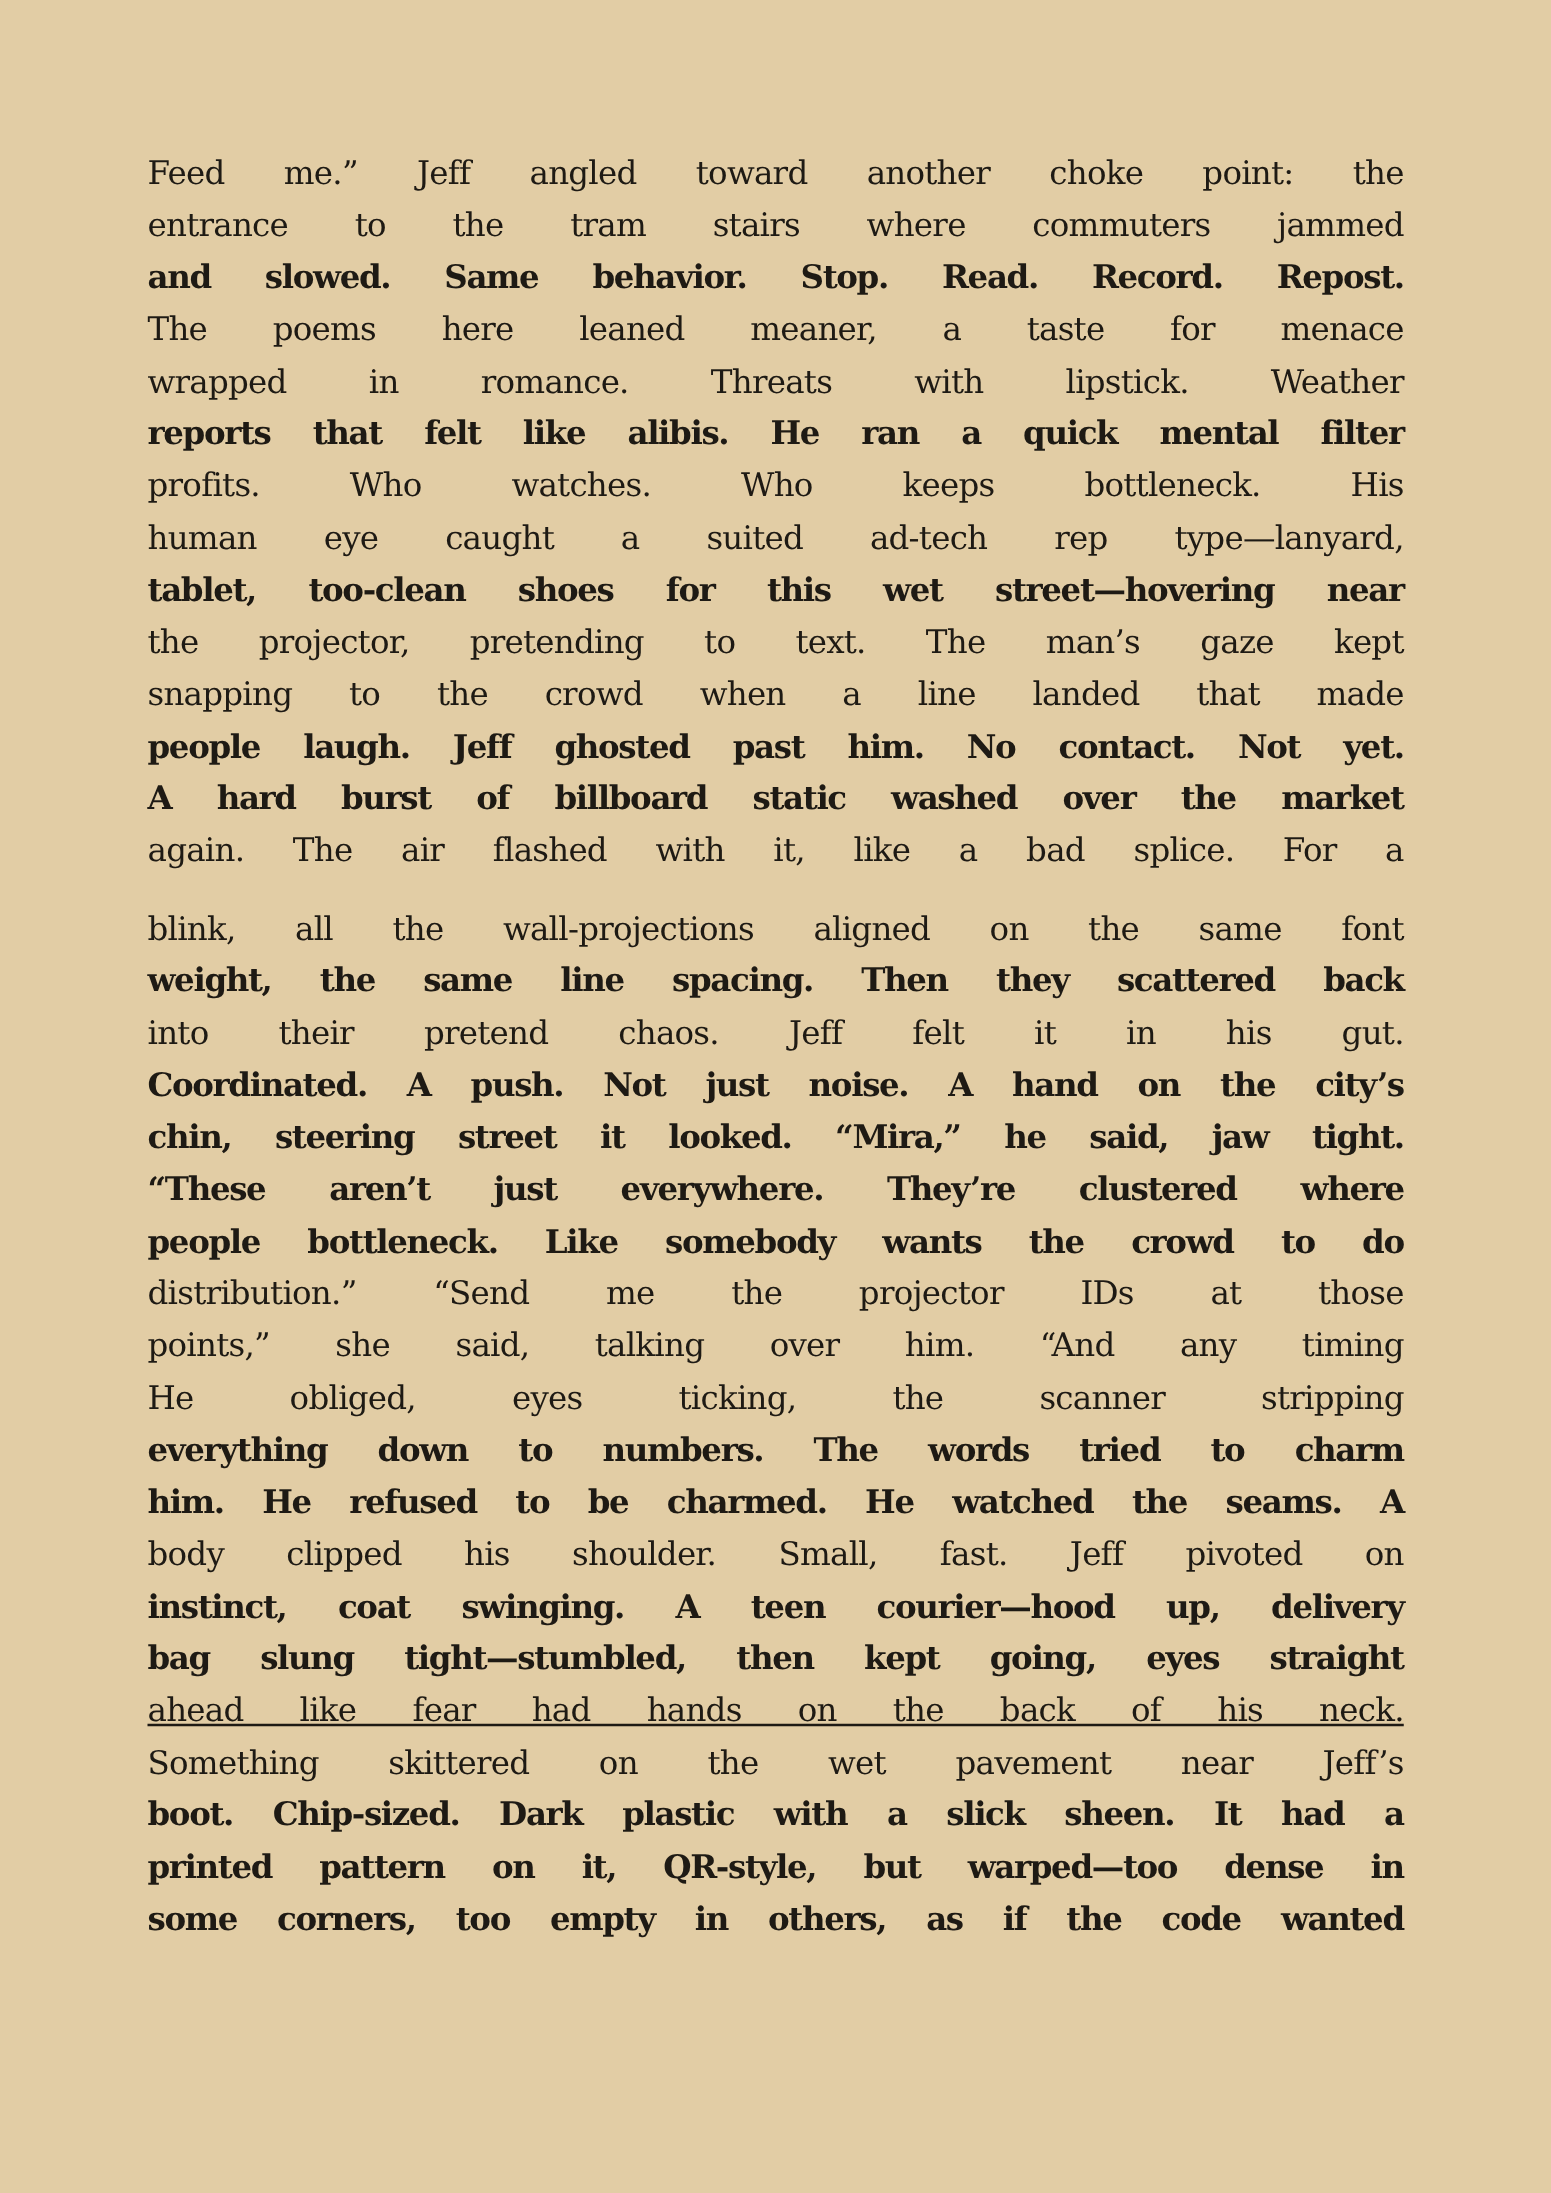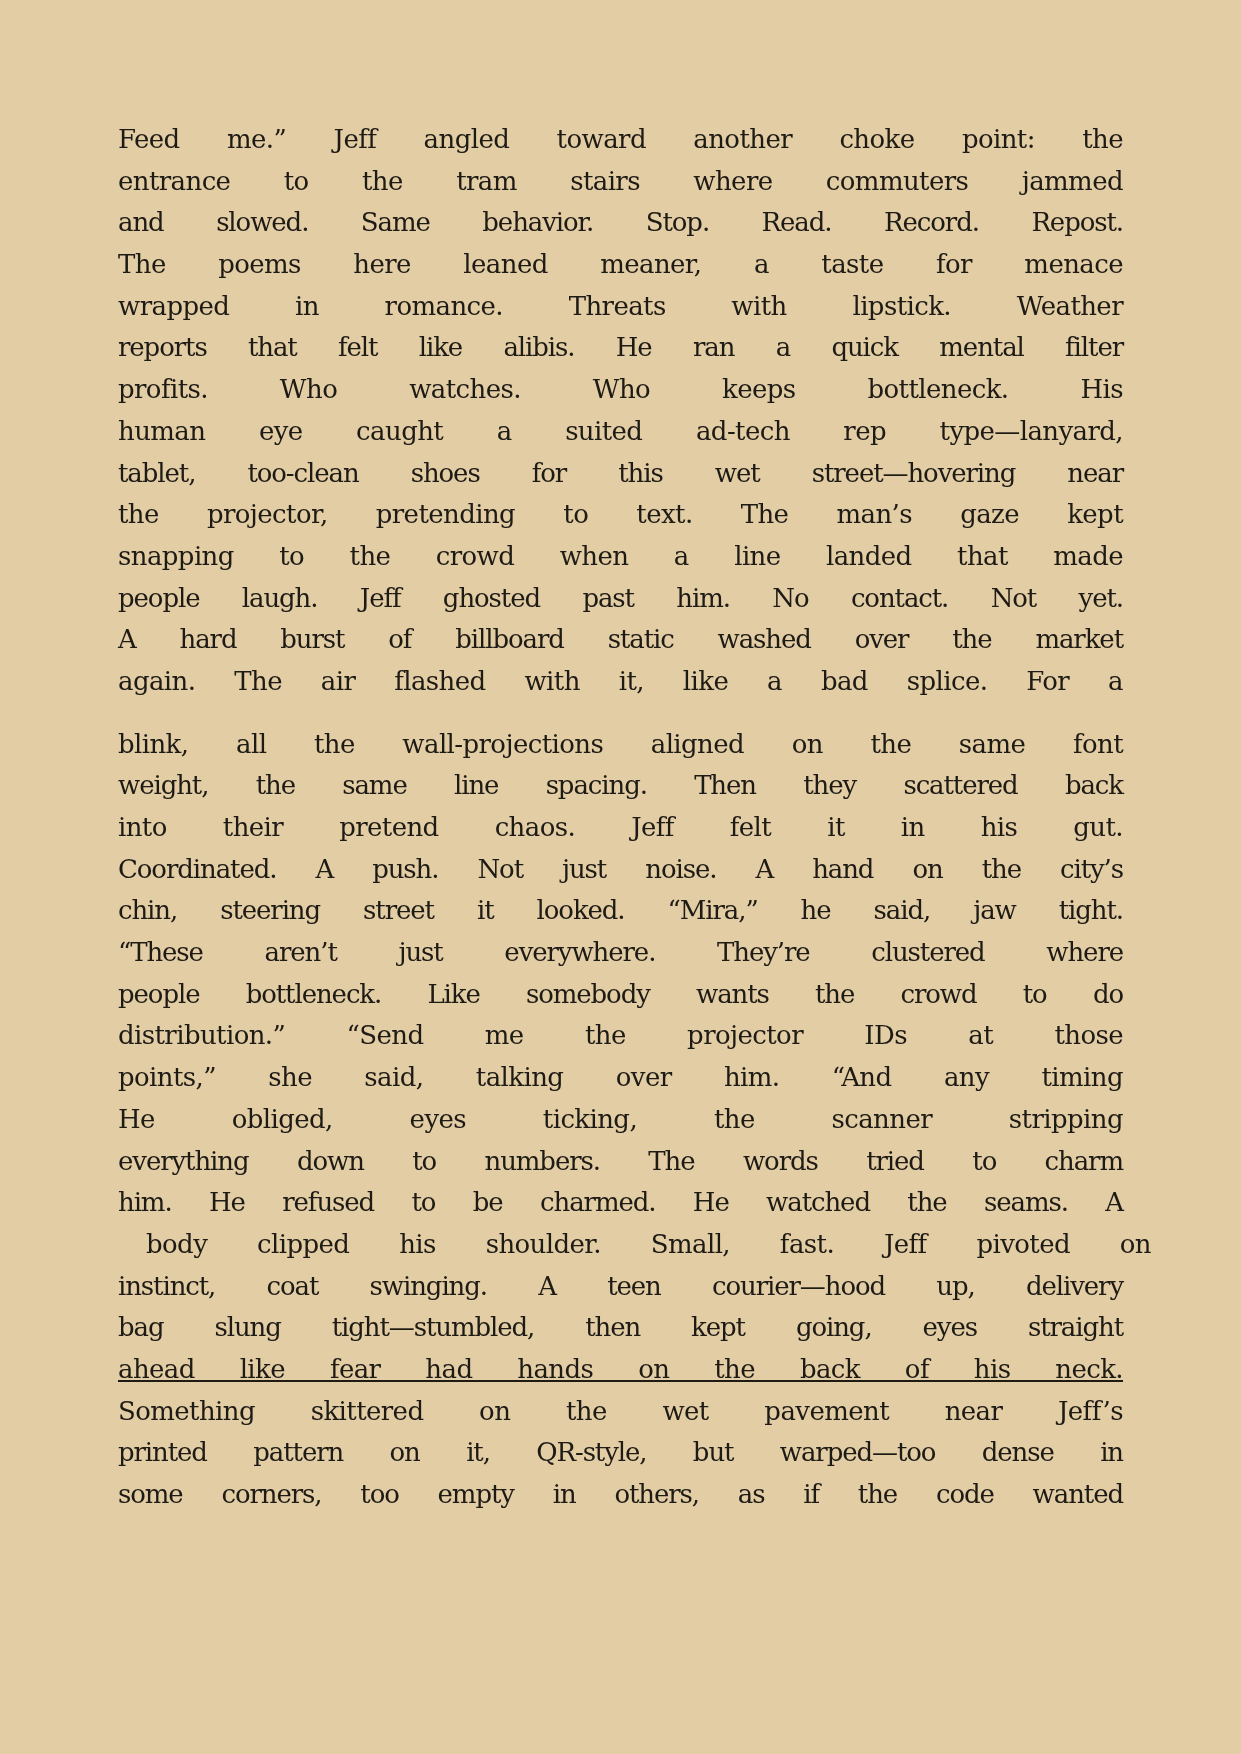--- a/index.html
+++ b/index.html
@@ -27,20 +27,21 @@
       font-size: 26px;
       color: #1e1a14;
       text-align: justify;
       text-align-last: justify;
       white-space: nowrap;
       overflow: visible;
       letter-spacing: -0.6px;
     }
     .line.tight {
       letter-spacing: -1.1px;
+      font-weight: bold;
     }
   </style>
 </head>
 <body>
 
 <div class="page">
   <div class="line" style="white-space: nowrap; display: block; width: 1005px;">Feed me.” Jeff angled toward another choke point: the</div>
   <div class="line" style="white-space: nowrap; display: block; width: 1005px;">entrance to the tram stairs where commuters jammed</div>
   <div class="line tight" style="white-space: nowrap; display: block; width: 1005px;">and slowed. Same behavior. Stop. Read. Record. Repost.</div>
   <div class="line" style="white-space: nowrap; display: block; width: 1005px;">The poems here leaned meaner, a taste for menace</div>
@@ -59,20 +60,21 @@
   <div class="line" style="white-space: nowrap; display: block; width: 1005px;">into their pretend chaos. Jeff felt it in his gut.</div>
   <div class="line tight" style="white-space: nowrap; display: block; width: 1005px;">Coordinated. A push. Not just noise. A hand on the city’s</div>
   <div class="line tight" style="white-space: nowrap; display: block; width: 1005px;">chin, steering street it looked. “Mira,” he said, jaw tight.</div>
   <div class="line tight" style="white-space: nowrap; display: block; width: 1005px;">“These aren’t just everywhere. They’re clustered where</div>
   <div class="line tight" style="white-space: nowrap; display: block; width: 1005px;">people bottleneck. Like somebody wants the crowd to do</div>
   <div class="line" style="white-space: nowrap; display: block; width: 1005px;">distribution.” “Send me the projector IDs at those</div>
   <div class="line" style="white-space: nowrap; display: block; width: 1005px;">points,” she said, talking over him. “And any timing</div>
   <div class="line" style="white-space: nowrap; display: block; width: 1005px;">He obliged, eyes ticking, the scanner stripping</div>
   <div class="line tight" style="white-space: nowrap; display: block; width: 1005px;">everything down to numbers. The words tried to charm</div>
   <div class="line tight" style="white-space: nowrap; display: block; width: 1005px;">him. He refused to be charmed. He watched the seams. A</div>
-  <div class="line" style="white-space: nowrap; display: block; width: 1005px; margin-left: 28px;">body clipped his shoulder. Small, fast. Jeff pivoted on</div>
+  <div class="line" style="white-space: nowrap; display: block; width: 1005px;">body clipped his shoulder. Small, fast. Jeff pivoted on</div>
   <div class="line tight" style="white-space: nowrap; display: block; width: 1005px;">instinct, coat swinging. A teen courier—hood up, delivery</div>
   <div class="line tight" style="white-space: nowrap; display: block; width: 1005px;">bag slung tight—stumbled, then kept going, eyes straight</div>
   <div class="line" style="white-space: nowrap; display: block; width: 1005px; text-decoration: underline;">ahead like fear had hands on the back of his neck.</div>
   <div class="line" style="white-space: nowrap; display: block; width: 1005px;">Something skittered on the wet pavement near Jeff’s</div>
+  <div class="line tight" style="white-space: nowrap; display: block; width: 1005px;">boot. Chip-sized. Dark plastic with a slick sheen. It had a</div>
   <div class="line tight" style="white-space: nowrap; display: block; width: 1005px;">printed pattern on it, QR-style, but warped—too dense in</div>
   <div class="line tight" style="white-space: nowrap; display: block; width: 1005px;">some corners, too empty in others, as if the code wanted</div>
 </div>
 
 </body></html>

